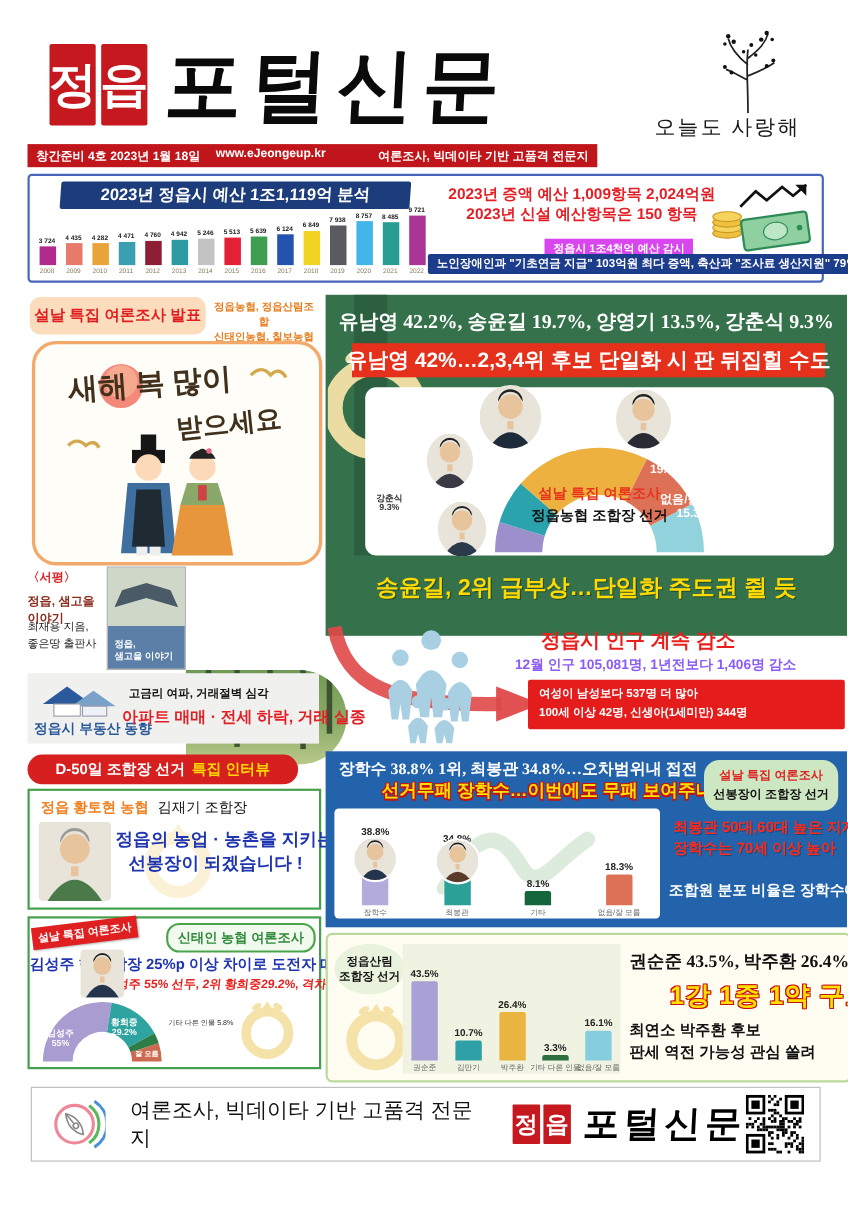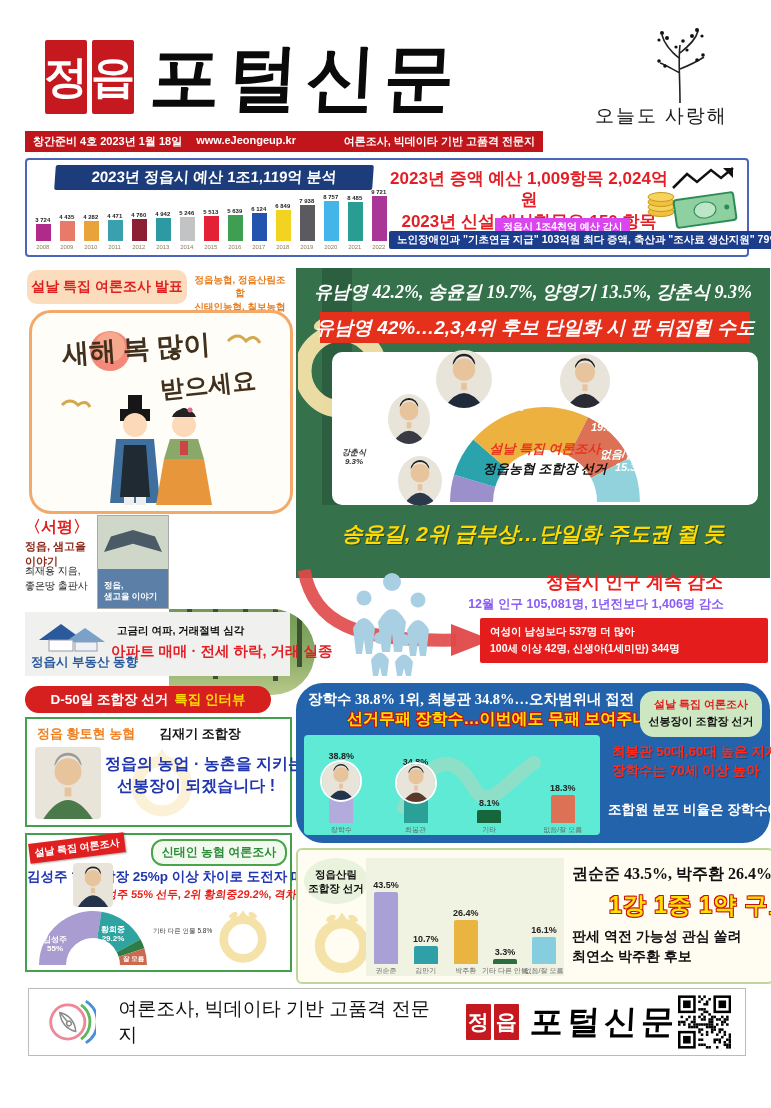--- a/index.html
+++ b/index.html
@@ -20,21 +20,21 @@
 
   
   .budget-box{border:2px solid #4a66b8;border-radius:4px;background:#fff;}
   .budget-title{background:#1c3c7c;color:#fff;font-weight:bold;font-size:15px;display:flex;align-items:center;
                 justify-content:center;transform:skewX(-4deg);border-radius:2px;}
   #budget-bars{display:flex;align-items:flex-end;gap:4px;}
   .bbar-col{display:flex;flex-direction:column;align-items:center;width:20px;}
   .bbar-val{font-size:7px;color:#222;font-weight:bold;white-space:nowrap;transform:scale(.85);margin-bottom:1px;}
   .bbar{width:15px;}
   .bbar-year{font-size:7px;color:#8a7a5a;transform:scale(.85);margin-top:2px;}
-  .budget-headline{color:#e31e25;font-weight:bold;font-size:17px;line-height:1.25;text-align:center;}
+  .budget-headline{color:#e31e25;font-weight:bold;font-size:14px;line-height:1.25;text-align:center;}
   .budget-badge{background:#d946ef;color:#fff;font-size:10px;font-weight:bold;padding:2px 8px;display:inline-block;}
   .budget-banner{background:#1c3c8c;color:#fff;font-size:10.5px;font-weight:bold;display:flex;align-items:center;
                  padding:0 8px;border-radius:2px;white-space:nowrap;}
 
   
   .seollal-pill{background:#fbdcbc;border-radius:10px;color:#e02020;font-weight:bold;font-size:14px;
                 display:flex;align-items:center;justify-content:center;}
   .seollal-orgs{color:#e87d1e;font-weight:bold;font-size:9.5px;line-height:1.4;text-align:center;}
   .ny-card{border:3px solid #f2a96a;border-radius:22px;background:#fffdf8;overflow:hidden;}
   .ny-greet{font-family:"Liberation Serif",serif;font-weight:bold;color:#40301c;font-size:27px;transform:rotate(-4deg);}
@@ -48,21 +48,21 @@
                 justify-content:center;white-space:nowrap;}
   .pg-card{background:#fff;border-radius:10px;}
   .pie-label{position:absolute;color:#fff;font-weight:bold;font-size:11px;line-height:1.15;text-align:center;white-space:nowrap;}
   .pie-label.dark{color:#333;font-size:8px;}
   .pg-center-red{color:#e8341c;font-weight:bold;font-size:13px;}
   .pg-center-black{color:#111;font-weight:bold;font-size:13px;}
   .pg-bottom{color:#ffd900;font-weight:bold;font-size:21px;white-space:nowrap;
              text-shadow:1px 1px 0 #1d4a30;}
 
   
-  .book-tag{color:#e02020;font-weight:bold;font-size:16px;}
+  .book-tag{color:#e02020;font-weight:bold;font-size:11px;}
   .book-title{color:#8c2a1a;font-weight:bold;font-size:11px;}
   .book-author{color:#222;font-size:10px;line-height:1.5;}
   .book-cover{background:linear-gradient(#cfd8c8 0 58%,#5b7fa6 58% 100%);border:1px solid #aaa;position:relative;}
   .book-cover .roof{position:absolute;left:6px;top:14px;width:58px;height:22px;background:#4a5a66;
                     clip-path:polygon(0 100%,12% 30%,50% 0,88% 30%,100% 100%,50% 62%);}
   .book-cover .ct{position:absolute;left:6px;bottom:6px;color:#fff;font-size:8.5px;font-weight:bold;line-height:1.3;}
   .forest{background:linear-gradient(#6f9a55,#8fae6a 60%,#b9c98a);border-radius:0 46px 46px 0;position:relative;overflow:hidden;}
   .trunk{position:absolute;width:5px;background:#3c5232;top:0;}
   .realestate{background:#f0f0ee;}
   .re-label{color:#2a5a9c;font-weight:bold;font-size:12.5px;}
@@ -73,39 +73,39 @@
   .pop-title{color:#e8201c;font-weight:bold;font-size:18px;}
   .pop-sub{color:#8b5cf6;font-weight:bold;font-size:12.5px;white-space:nowrap;}
   .pop-box{background:#e51c1c;color:#fff;font-weight:bold;font-size:10.5px;line-height:1.65;padding:5px 10px;border-radius:2px;}
 
   
   .d50{background:#d6201f;border-radius:14px;color:#fff;font-weight:bold;font-size:13.5px;display:flex;
        align-items:center;justify-content:center;gap:6px;}
   .d50 .yel{color:#ffd900;}
   .card-green{background:#fff;border:2px solid #44a04c;}
   .iv-org{color:#f08020;font-weight:bold;font-size:13px;text-shadow:0 0 2px #fff;}
-  .iv-name{color:#111;font-weight:bold;font-size:13px;margin-left:16px;}
+  .iv-name{color:#111;font-weight:normal;font-size:13px;}
   .iv-quote{color:#2036b0;font-weight:bold;font-size:16px;line-height:1.35;text-align:center;white-space:nowrap;}
 
   
   .st-rot{background:#e02020;color:#fff;font-weight:bold;font-size:10px;display:flex;align-items:center;
           justify-content:center;transform:rotate(-7deg);box-shadow:1px 1px 2px rgba(0,0,0,.3);}
   .st-green{border:2px solid #4aa54a;background:#f2f9ee;border-radius:12px;color:#2e8b3a;font-weight:bold;font-size:12px;
             display:flex;align-items:center;justify-content:center;}
   .st-head{color:#2036b0;font-weight:bold;font-size:13.5px;white-space:nowrap;}
   .st-sub{color:#e8201c;font-weight:bold;font-size:11px;white-space:nowrap;transform:skewX(-6deg);}
   .st-callout{font-size:6.5px;color:#333;line-height:1.2;}
 
   
   .panel-blue{background:#2263ac;}
   .sr-head{color:#fff;font-family:"Liberation Serif",serif;font-weight:bold;font-size:14.5px;white-space:nowrap;}
   .outline-red{color:#ffe000;font-weight:bold;
                text-shadow:-1px -1px 0 #c81010,1px -1px 0 #c81010,-1px 1px 0 #c81010,1px 1px 0 #c81010;margin-left:37px;}
   .sr-banner{font-size:16px;white-space:nowrap;}
-  .chart-card{background:#5eead4;border-radius:4px;position:relative;}
+  .chart-card{background:#ffffff;border-radius:4px;position:relative;}
   .pbar-row{position:absolute;left:0;right:0;bottom:12px;display:flex;justify-content:space-around;align-items:flex-end;}
   .pbar-col{display:flex;flex-direction:column;align-items:center;position:relative;}
   .pbar-val{font-size:9px;font-weight:bold;color:#222;margin-bottom:2px;white-space:nowrap;}
   .pbar{width:24px;border-radius:2px 2px 0 0;}
   .pbar-cat{position:absolute;top:100%;margin-top:2px;font-size:7px;color:#666;white-space:nowrap;}
   .sr-badge{background:#cde7c3;border-radius:14px;text-align:center;padding-top:6px;}
   .sr-badge .l1{color:#e02020;font-weight:bold;font-size:11px;}
   .sr-badge .l2{color:#111;font-weight:bold;font-size:11px;margin-top:2px;}
   .sr-red{color:#ff2a1a;font-weight:bold;font-size:13.5px;line-height:1.4;white-space:nowrap;
           text-shadow:1px 1px 0 rgba(0,0,0,.25);}
@@ -308,21 +308,21 @@
         <circle cx="158" cy="97" r="2.5" fill="#e06a8a"></circle>
         <path d="M138,126 L166,126 L172,146 L132,146 Z" fill="#8aa86a"></path>
         <path d="M132,146 L172,146 L180,192 L124,192 Z" fill="#e8963c"></path>
         <rect x="148" y="128" width="8" height="14" fill="#c44"></rect>
       </g>
     </svg>
     <div class="abs ny-greet" style="left:30px;top:18px;">새해 복 많이</div>
     <div class="abs ny-greet2" style="left:128px;top:56px;">받으세요</div>
   </div>
 
-  <div class="abs panel-green" style="left:296px;top:268px;width:474px;height:310px;font-style:italic;">
+  <div class="abs panel-green" style="left:296px;top:268px;width:474px;height:310px;">
     <div class="abs pg-band" style="left:26px;top:0;width:30px;height:237px;"></div>
     <svg class="abs" style="left:2px;top:28px;opacity:.95;" width="86" height="130" viewBox="0 0 86 130">
       <circle cx="43" cy="75" r="38" fill="none" stroke="#f5e2a8" stroke-width="17"></circle>
       <path d="M43,18 L28,40 L58,40 Z" fill="#f5e2a8"></path>
       <ellipse cx="24" cy="28" rx="9" ry="5" fill="#f5e2a8" transform="rotate(-30 24 28)"></ellipse>
       <ellipse cx="62" cy="28" rx="9" ry="5" fill="#f5e2a8" transform="rotate(30 62 28)"></ellipse>
     </svg>
     <div class="abs pg-headline ctr" style="left:0;top:12px;width:100%;">유남영 42.2%, 송윤길 19.7%, 양영기 13.5%, 강춘식 9.3%</div>
     <div class="abs pg-redbanner" style="left:24px;top:44px;width:430px;height:31px;">유남영 42%…2,3,4위 후보 단일화 시 판 뒤집힐 수도</div>
 
@@ -421,21 +421,21 @@
         <circle cx="68" cy="34" r="7.5"></circle>
           <path d="M57,64 q11,-20 22,0 l-3,26 h-6 l-2,-14 l-2,14 h-6 Z"></path>
         <circle cx="122" cy="36" r="7.5"></circle>
           <path d="M111,66 q11,-20 22,0 l-3,26 h-6 l-2,-14 l-2,14 h-6 Z"></path>
         <circle cx="84" cy="74" r="6"></circle>
           <path d="M75,96 q9,-15 18,0 l-2,16 h-5 l-2,-9 l-2,9 h-5 Z"></path>
         <circle cx="108" cy="76" r="6"></circle>
           <path d="M99,98 q9,-15 18,0 l-2,14 h-5 l-2,-8 l-2,8 h-5 Z"></path>
       </g>
     </svg>
-    <div class="abs pop-title" style="left:167px;top:10px;width:260px;text-align:right;">정읍시 인구 계속 감소</div>
+    <div class="abs pop-title" style="left:154px;top:10px;width:260px;text-align:center;">정읍시 인구 계속 감소</div>
     <div class="abs pop-sub" style="left:150px;top:36px;width:300px;text-align:center;">12월 인구 105,081명, 1년전보다 1,406명 감소</div>
     <div class="abs pop-box" style="left:184px;top:58px;width:268px;">
       <div>여성이 남성보다 537명 더 많아</div>
       <div>100세 이상 42명, 신생아(1세미만) 344명</div>
     </div>
   </div>
 
   <div class="abs d50" style="left:25px;top:686px;width:246px;height:27px;">
     <span>D-50일 조합장 선거</span>
     <span class="yel">특집 인터뷰</span>
@@ -490,21 +490,21 @@
         </svg></div>
 
     <svg class="abs" style="left:178px;top:66px;" width="76" height="66" viewBox="0 0 86 130">
       <circle cx="43" cy="75" r="38" fill="none" stroke="#f5e2a8" stroke-width="17"></circle>
       <path d="M43,18 L28,40 L58,40 Z" fill="#f5e2a8"></path>
       <ellipse cx="24" cy="28" rx="9" ry="5" fill="#f5e2a8" transform="rotate(-30 24 28)"></ellipse>
       <ellipse cx="62" cy="28" rx="9" ry="5" fill="#f5e2a8" transform="rotate(30 62 28)"></ellipse>
     </svg>
   </div>
 
-  <div class="abs panel-blue" style="left:296px;top:683px;width:474px;height:160px;border-radius:27px;">
+  <div class="abs panel-blue" style="left:296px;top:683px;width:474px;height:160px;">
     <div class="abs sr-head ctr" style="left:0;top:7px;width:350px;">장학수 38.8% 1위, 최봉관 34.8%…오차범위내 접전</div>
     <div class="abs outline-red sr-banner" style="left:14px;top:26px;">선거무패 장학수…이번에도 무패 보여주나?</div>
 
     <div class="abs chart-card" style="left:8px;top:52px;width:296px;height:100px;">
       <svg class="abs" style="left:90px;top:8px;opacity:.5;" width="150" height="70" viewBox="0 0 150 70">
         <path d="M10,65 C40,10 60,10 80,45 C95,70 110,40 140,20" stroke="#bcd8bc" stroke-width="14" fill="none" stroke-linecap="round"></path>
       </svg>
       <div class="pbar-row" id="sr-bars" style="height:86px;">
           <div class="pbar-col">
             <div class="pbar-val">38.8%</div>
@@ -590,22 +590,22 @@
           <div class="pbar-col">
             <div class="pbar-val">16.1%</div>
             <div class="pbar" style="height: 26.565px; background: rgb(134, 205, 224);"></div>
             <div class="pbar-cat">없음/잘 모름</div>
           </div>
         </div>
     </div>
     <div class="abs cb-head" style="left:274px;top:14px;">권순준 43.5%, 박주환 26.4%, 김만기 10.7%</div>
     <div class="abs outline-red cb-banner" style="left:274px;top:40px;">1강 1중 1약 구도</div>
     <div class="abs cb-note" style="left:274px;top:76px;">
+      <div>최연소 박주환 후보</div>
       <div>판세 역전 가능성 관심 쏠려</div>
-      <div>최연소 박주환 후보</div>
     </div>
   </div>
 
   <div class="abs footer-box" style="left:28px;top:988px;width:716px;height:66px;">
     <svg style="margin-left:16px;" width="54" height="50" viewBox="0 0 54 50">
       <circle cx="24" cy="25" r="18" fill="none" stroke="#e89" stroke-width="3"></circle>
       <path d="M38,7 a22,22 0 0 1 0,36" stroke="#5cb85c" stroke-width="3" fill="none"></path>
       <path d="M43,3 a26,26 0 0 1 0,44" stroke="#4a90d9" stroke-width="3" fill="none"></path>
       <g transform="rotate(-40 24 25)">
         <path d="M24,12 C18,20 18,30 24,38 C30,30 30,20 24,12 Z" fill="#fff" stroke="#888" stroke-width="1.5"></path>

